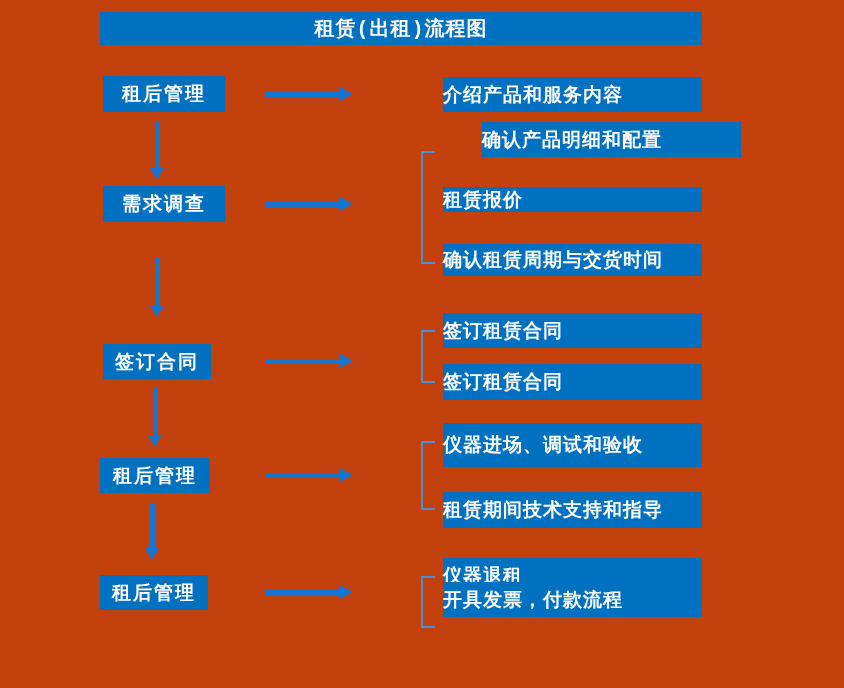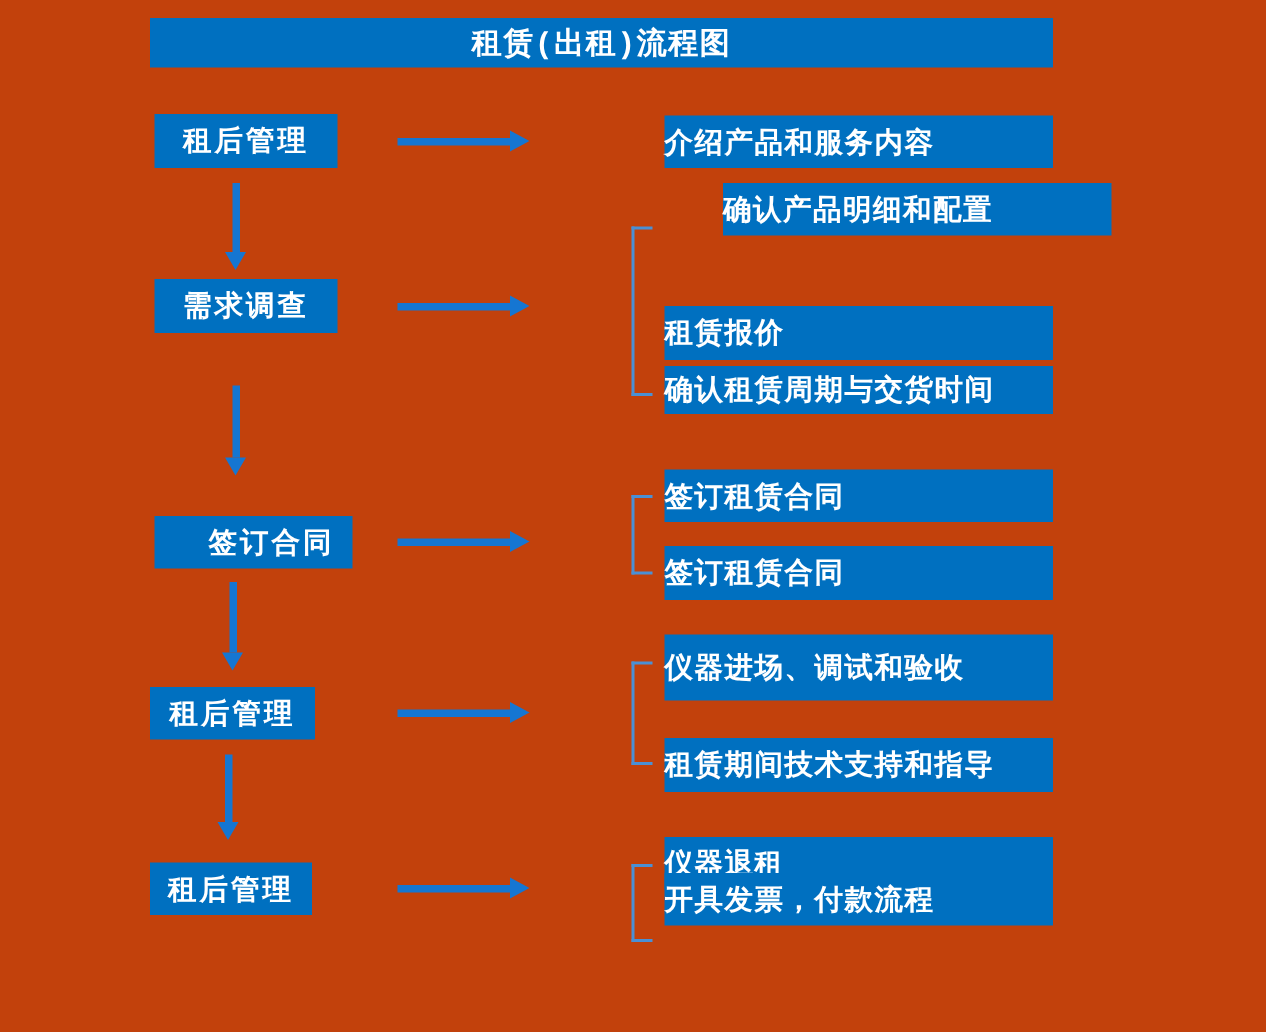--- a/index.html
+++ b/index.html
@@ -38,28 +38,28 @@
 </style>
 </head>
 <body>
 
 <div class="canvas">
 
   <div class="title-bar">租赁(出租)流程图</div>
 
   <div class="stage-box" style="left:103px; top:76px; width:122px; height:36px;">租后管理</div>
   <div class="stage-box" style="left:103px; top:186px; width:122px; height:36px;">需求调查</div>
-  <div class="stage-box" style="left:103px; top:344px; width:108px; height:35px;padding-left:24px;">签订合同</div>
+  <div class="stage-box" style="left:103px; top:344px; width:108px; height:35px;">签订合同</div>
   <div class="stage-box" style="left:100px; top:458px; width:110px; height:35px;">租后管理</div>
   <div class="stage-box" style="left:100px; top:575px; width:108px; height:35px;">租后管理</div>
 
   <div class="detail-box" style="top:77px; height:35px;">介绍产品和服务内容</div>
 
   <div class="detail-box" style="top:122px; height:35px;margin-left:39px;">确认产品明细和配置</div>
-  <div class="detail-box" style="top:187px; height:36px;margin-top:17px;">租赁报价</div>
+  <div class="detail-box" style="top:187px; height:25px;">租赁报价</div>
   <div class="detail-box" style="top:244px; height:32px;">确认租赁周期与交货时间</div>
 
   <div class="detail-box" style="top:313px; height:35px;">签订租赁合同</div>
   <div class="detail-box" style="top:364px; height:36px;">签订租赁合同</div>
 
   <div class="detail-box" style="top:423px; height:44px;">仪器进场、调试和验收</div>
   <div class="detail-box" style="top:492px; height:36px;">租赁期间技术支持和指导</div>
 
   <div class="detail-box" style="top:558px; height:35px;">仪器退租</div>
   <div class="detail-box" style="top:582px; height:35px;">开具发票，付款流程</div>

